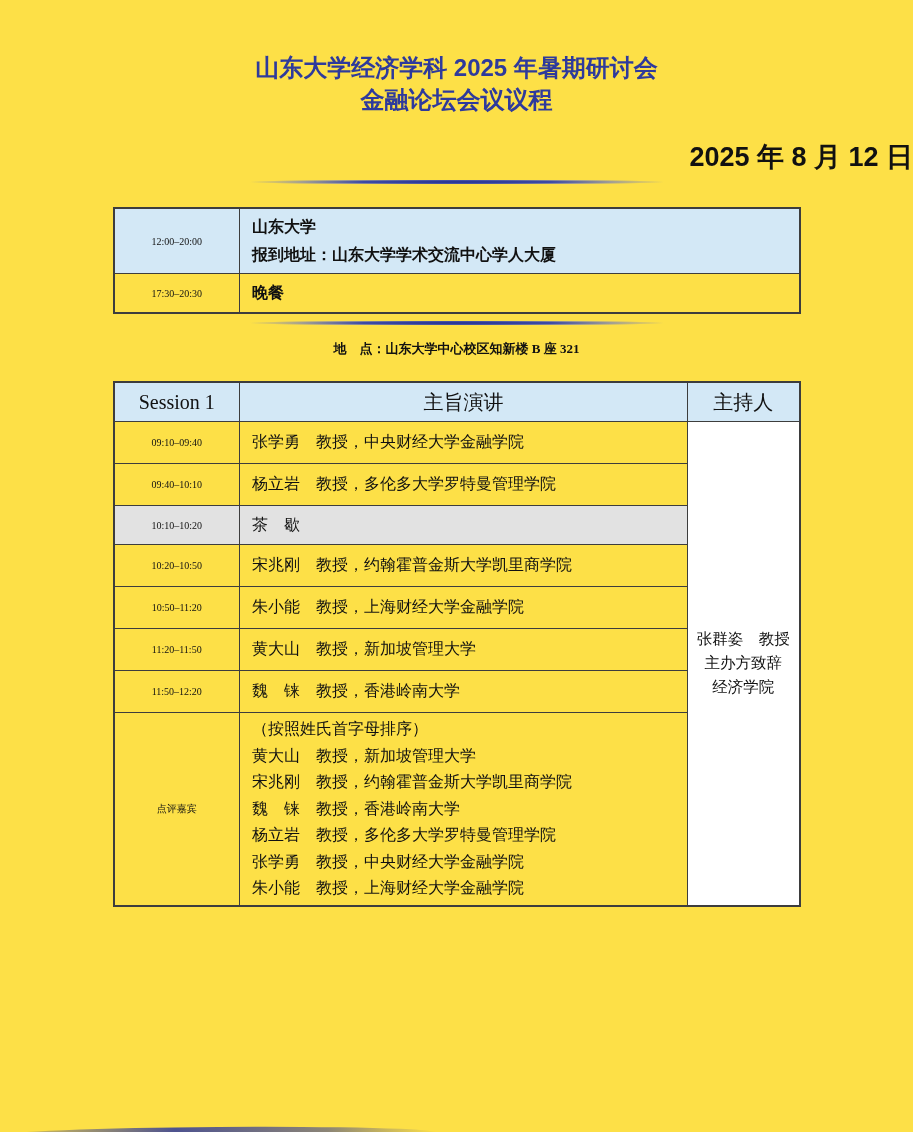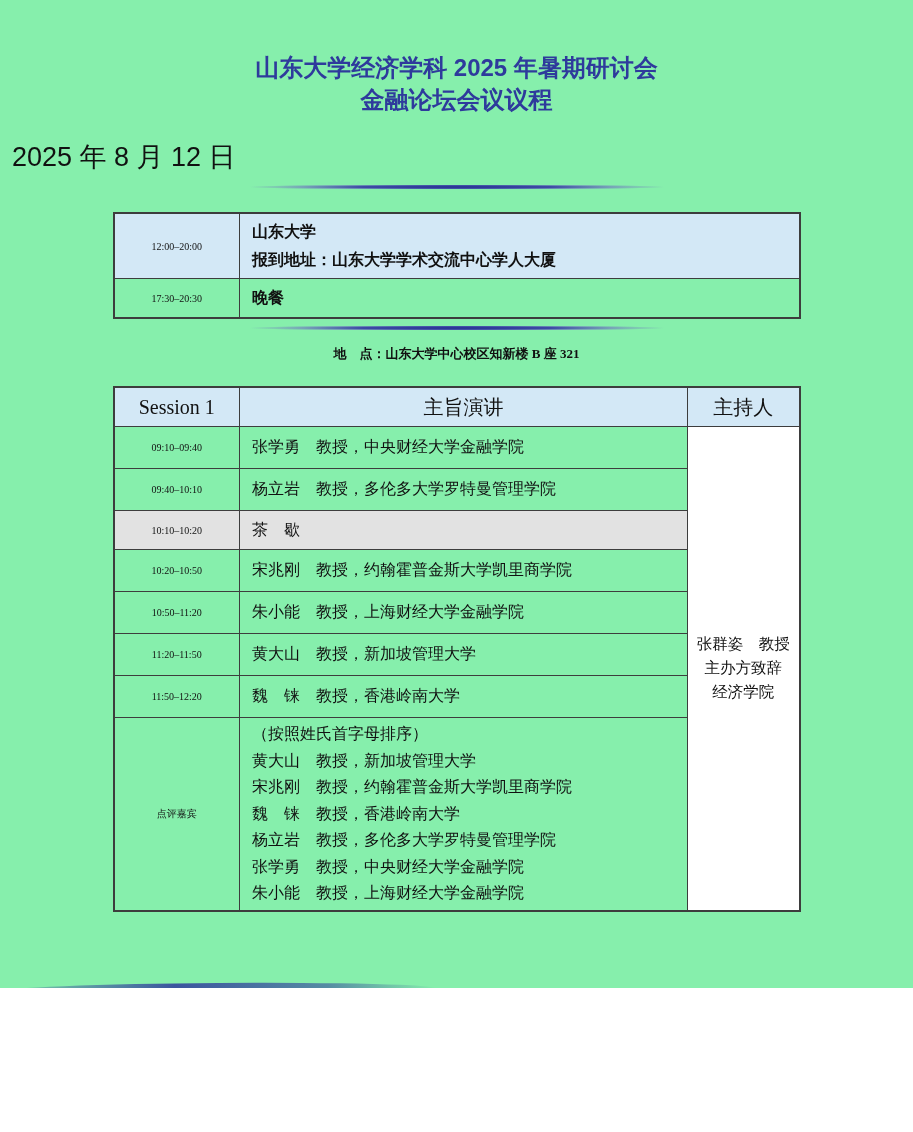--- a/index.html
+++ b/index.html
@@ -4,41 +4,41 @@
 <style>
   html, body {
     margin: 0;
     padding: 0;
     background: #ffffff;
     font-family: "Liberation Serif", serif;
   }
   .page {
     position: relative;
     width: 913px;
-    height: 988px;
-    background: #86efac;
+    height: 1132px;
+    background: #fde047;
     overflow: hidden;
   }
 
   
   .doc-title {
     margin: 52px 0 0 0;
     text-align: center;
     color: #2e3a9c;
     font-family: "Liberation Sans", sans-serif;
     font-weight: bold;
     font-size: 24px;
     line-height: 1.32;
   }
   .date-heading {
-    margin: 12px;
-    text-align: left;
+    margin: 0;
+    text-align: right;
     color: #111111;
     font-family: "Liberation Sans", sans-serif;
-    font-weight: normal;
+    font-weight: bold;
     font-size: 27px;
     line-height: 1.1;
   }
   .date-heading.first { margin-top: 28px; }
   .date-heading.second { margin-top: 46px; }
   .rule {
     width: 452px;
     height: 4px;
     margin: 7px auto 0 auto;
     background: radial-gradient(ellipse 58% 95% at 50% 50%,

